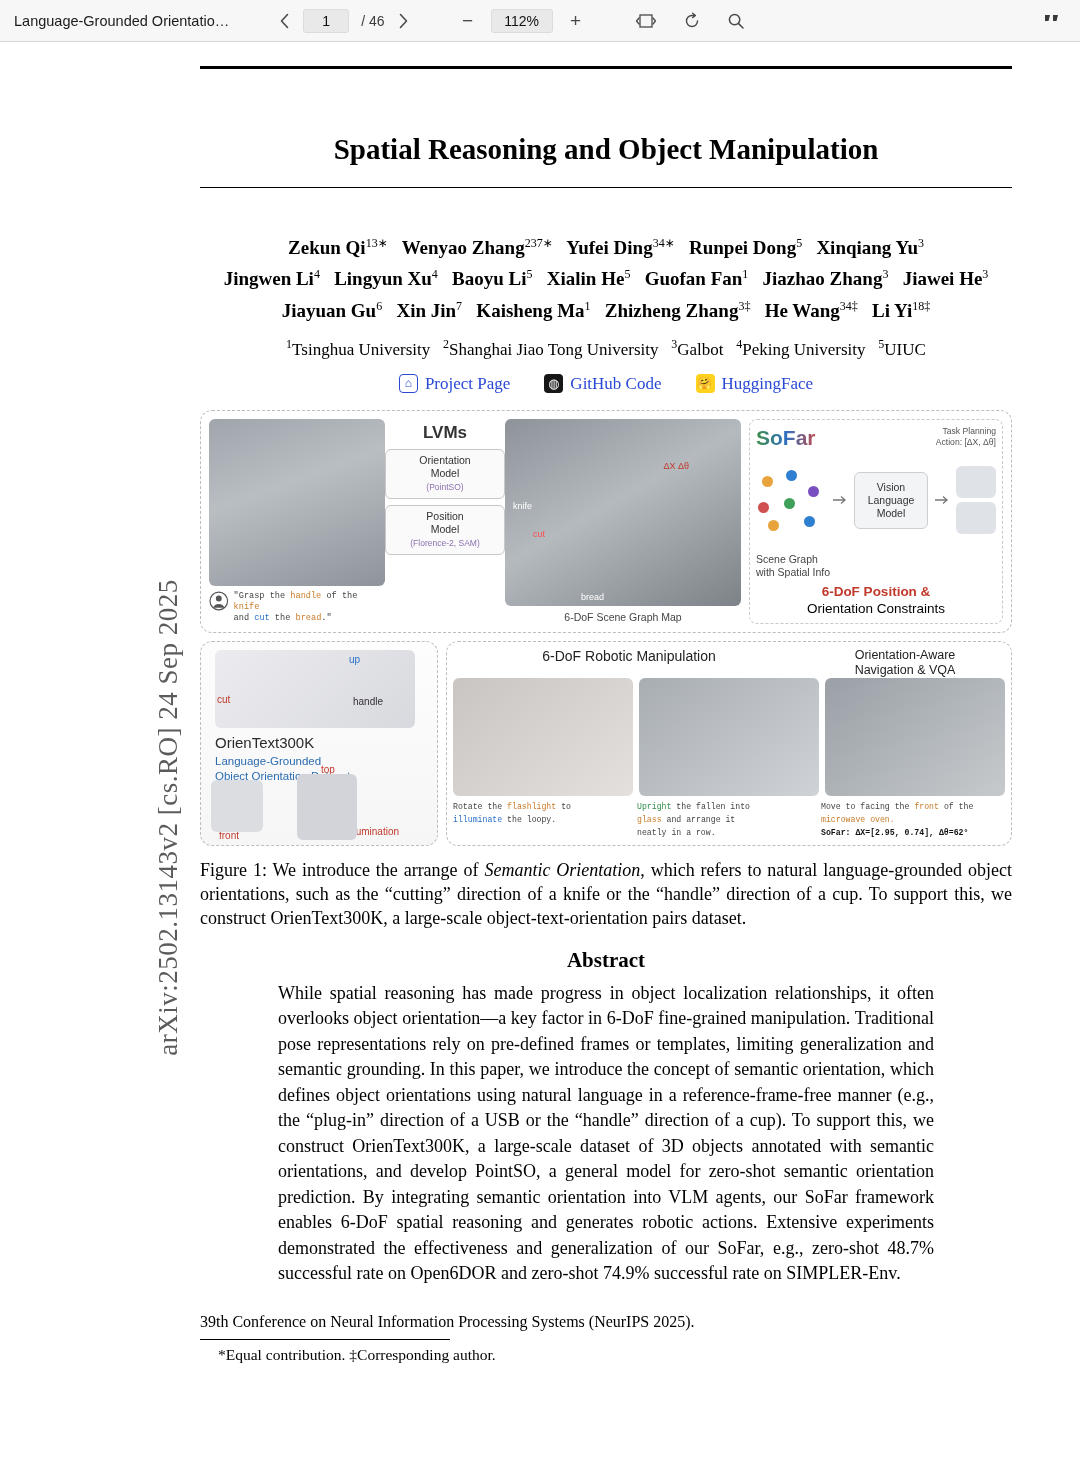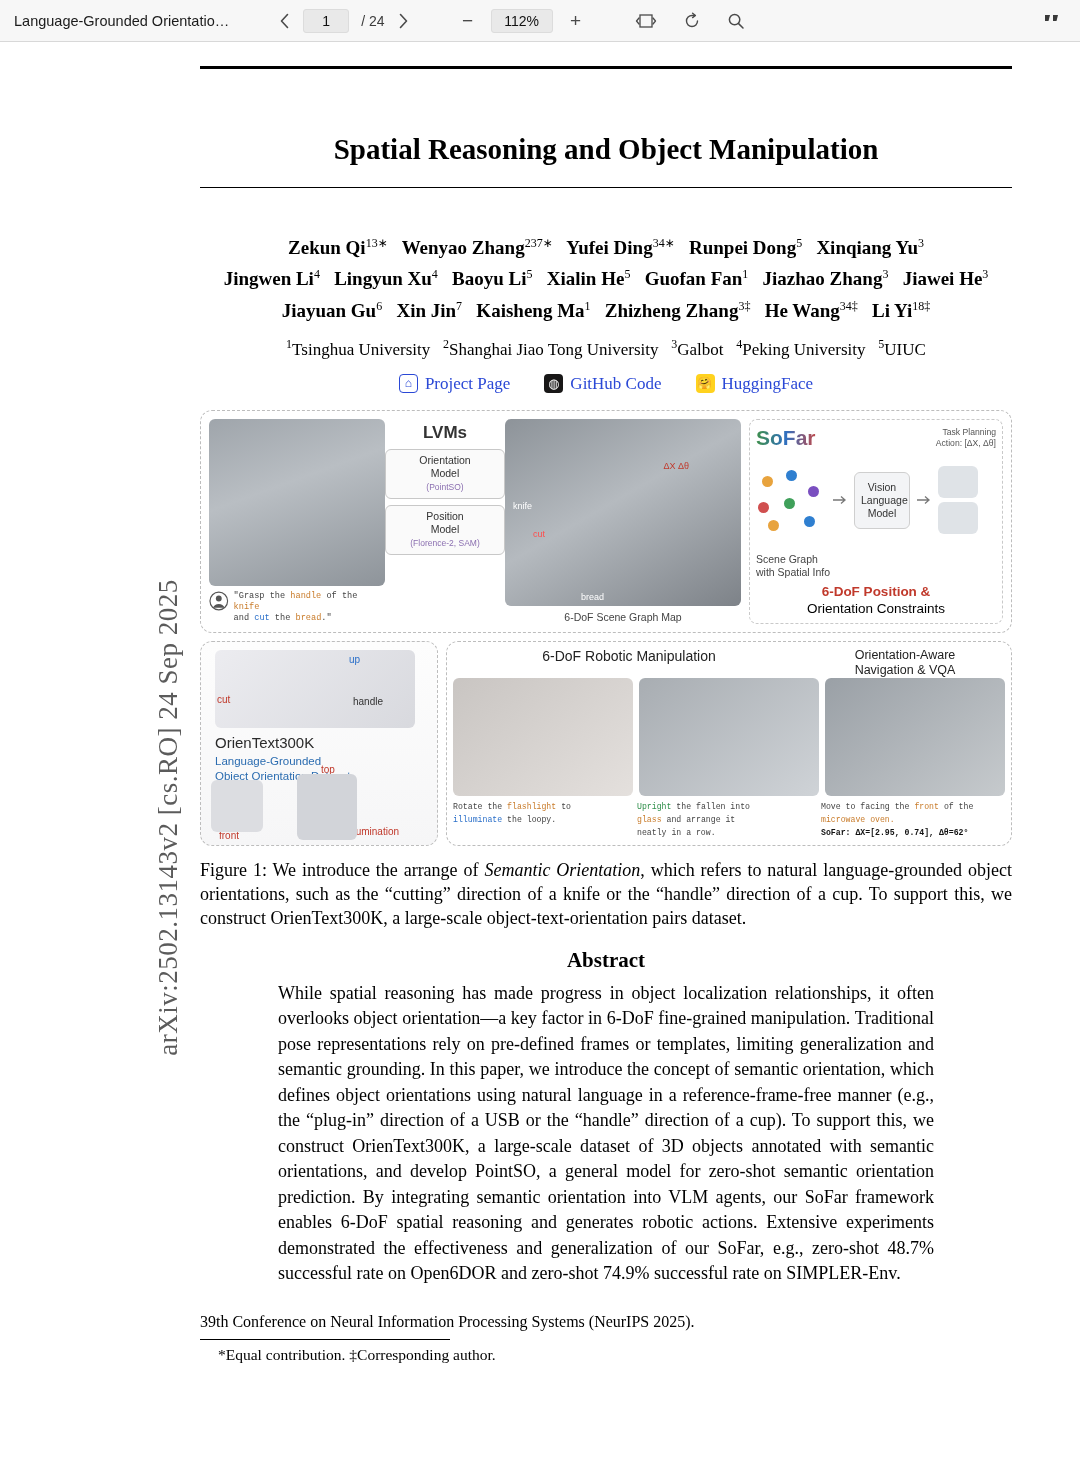--- a/index.html
+++ b/index.html
@@ -190,21 +190,21 @@
     text-align:center;
     background:linear-gradient(90deg,#3f8f4a,#2f6fc0,#c04a4a);
     -webkit-background-clip:text; background-clip:text; color:transparent;
   }
   .graph-area { display:flex; gap:6px; align-items:center; flex:1; }
   .node-cloud { width:70px; height:64px; position:relative; }
   .node { position:absolute; width:11px; height:11px; border-radius:50%; }
   .vlm-box {
     border:1px solid #cfcfcf; background:#f3f4f6; border-radius:6px;
     font-family:"Liberation Sans", sans-serif; font-size:10.5px; color:#333;
-    padding:8px 6px; line-height:13px; text-align:center; width:56px;
+    padding:8px 6px; line-height:13px; text-align:center; width:74px;
   }
   .constraint {
     font-family:"Liberation Sans", sans-serif;
     text-align:center; font-size:13.5px; line-height:17px;
     margin-top:4px;
   }
   .constraint .c-red { color:#c0392b; font-weight:bold; }
   .fig-row-bottom { display:flex; gap:8px; margin-top:8px; }
   .dataset-panel {
     width:238px;
@@ -259,21 +259,21 @@
 
   <div class="tb-group nav-group">
     <div class="arrow-btn">
       <svg width="11" height="16" viewBox="0 0 11 16">
           <path d="M8.5 1.5 L2.5 8 L8.5 14.5" fill="none" stroke="#4a4a4a" stroke-width="1.6" stroke-linecap="round" stroke-linejoin="round"></path>
         </svg>
     </div>
     <div class="page-box">
       <span>1</span>
     </div>
-    <div class="page-total">/ 24</div>
+    <div class="page-total">/ 46</div>
     <div class="arrow-btn">
       <svg width="11" height="16" viewBox="0 0 11 16">
           <path d="M2.5 1.5 L8.5 8 L2.5 14.5" fill="none" stroke="#4a4a4a" stroke-width="1.6" stroke-linecap="round" stroke-linejoin="round"></path>
         </svg>
     </div>
   </div>
 
   <div class="tb-group zoom-group">
     <div class="zoom-btn">−</div>
     <div class="zoom-value">112%</div>
@@ -391,21 +391,21 @@
             <div class="ph robot" style="flex:1;position:relative;">
               <span style="position:absolute;left:8px;top:82px;color:#fff;font-family:'Liberation Sans',sans-serif;font-size:9px;">knife</span>
               <span style="position:absolute;left:28px;top:110px;color:#ff4d4d;font-family:'Liberation Sans',sans-serif;font-size:9px;">cut</span>
               <span style="position:absolute;left:76px;bottom:4px;color:#fff;font-family:'Liberation Sans',sans-serif;font-size:9px;">bread</span>
               <span style="position:absolute;right:52px;top:42px;color:#c0392b;font-family:'Liberation Sans',sans-serif;font-size:9px;">ΔX Δθ</span>
             </div>
             <div class="cap-sm" style="text-align:center;margin-top:5px;font-size:10.5px;">6-DoF Scene Graph Map</div>
           </div>
 
           <div class="sofar-col">
-            <div style="display:flex;justify-content:space-between;align-items:center;">
+            <div style="display:flex;justify-content:space-between;align-items:flex-start;">
               <div class="sofar-logo">SoFar</div>
               <div style="text-align:right;font-family:'Liberation Sans',sans-serif;font-size:8.6px;color:#555;line-height:11px;">
                 <span>Task Planning</span><br>
                 <span>Action: [ΔX, Δθ]</span>
               </div>
             </div>
             <div class="graph-area">
               <div class="node-cloud">
                 <span class="node" style="left:6px;top:8px;background:#e8a33d;"></span>
                 <span class="node" style="left:30px;top:2px;background:#2f7fd0;"></span>

